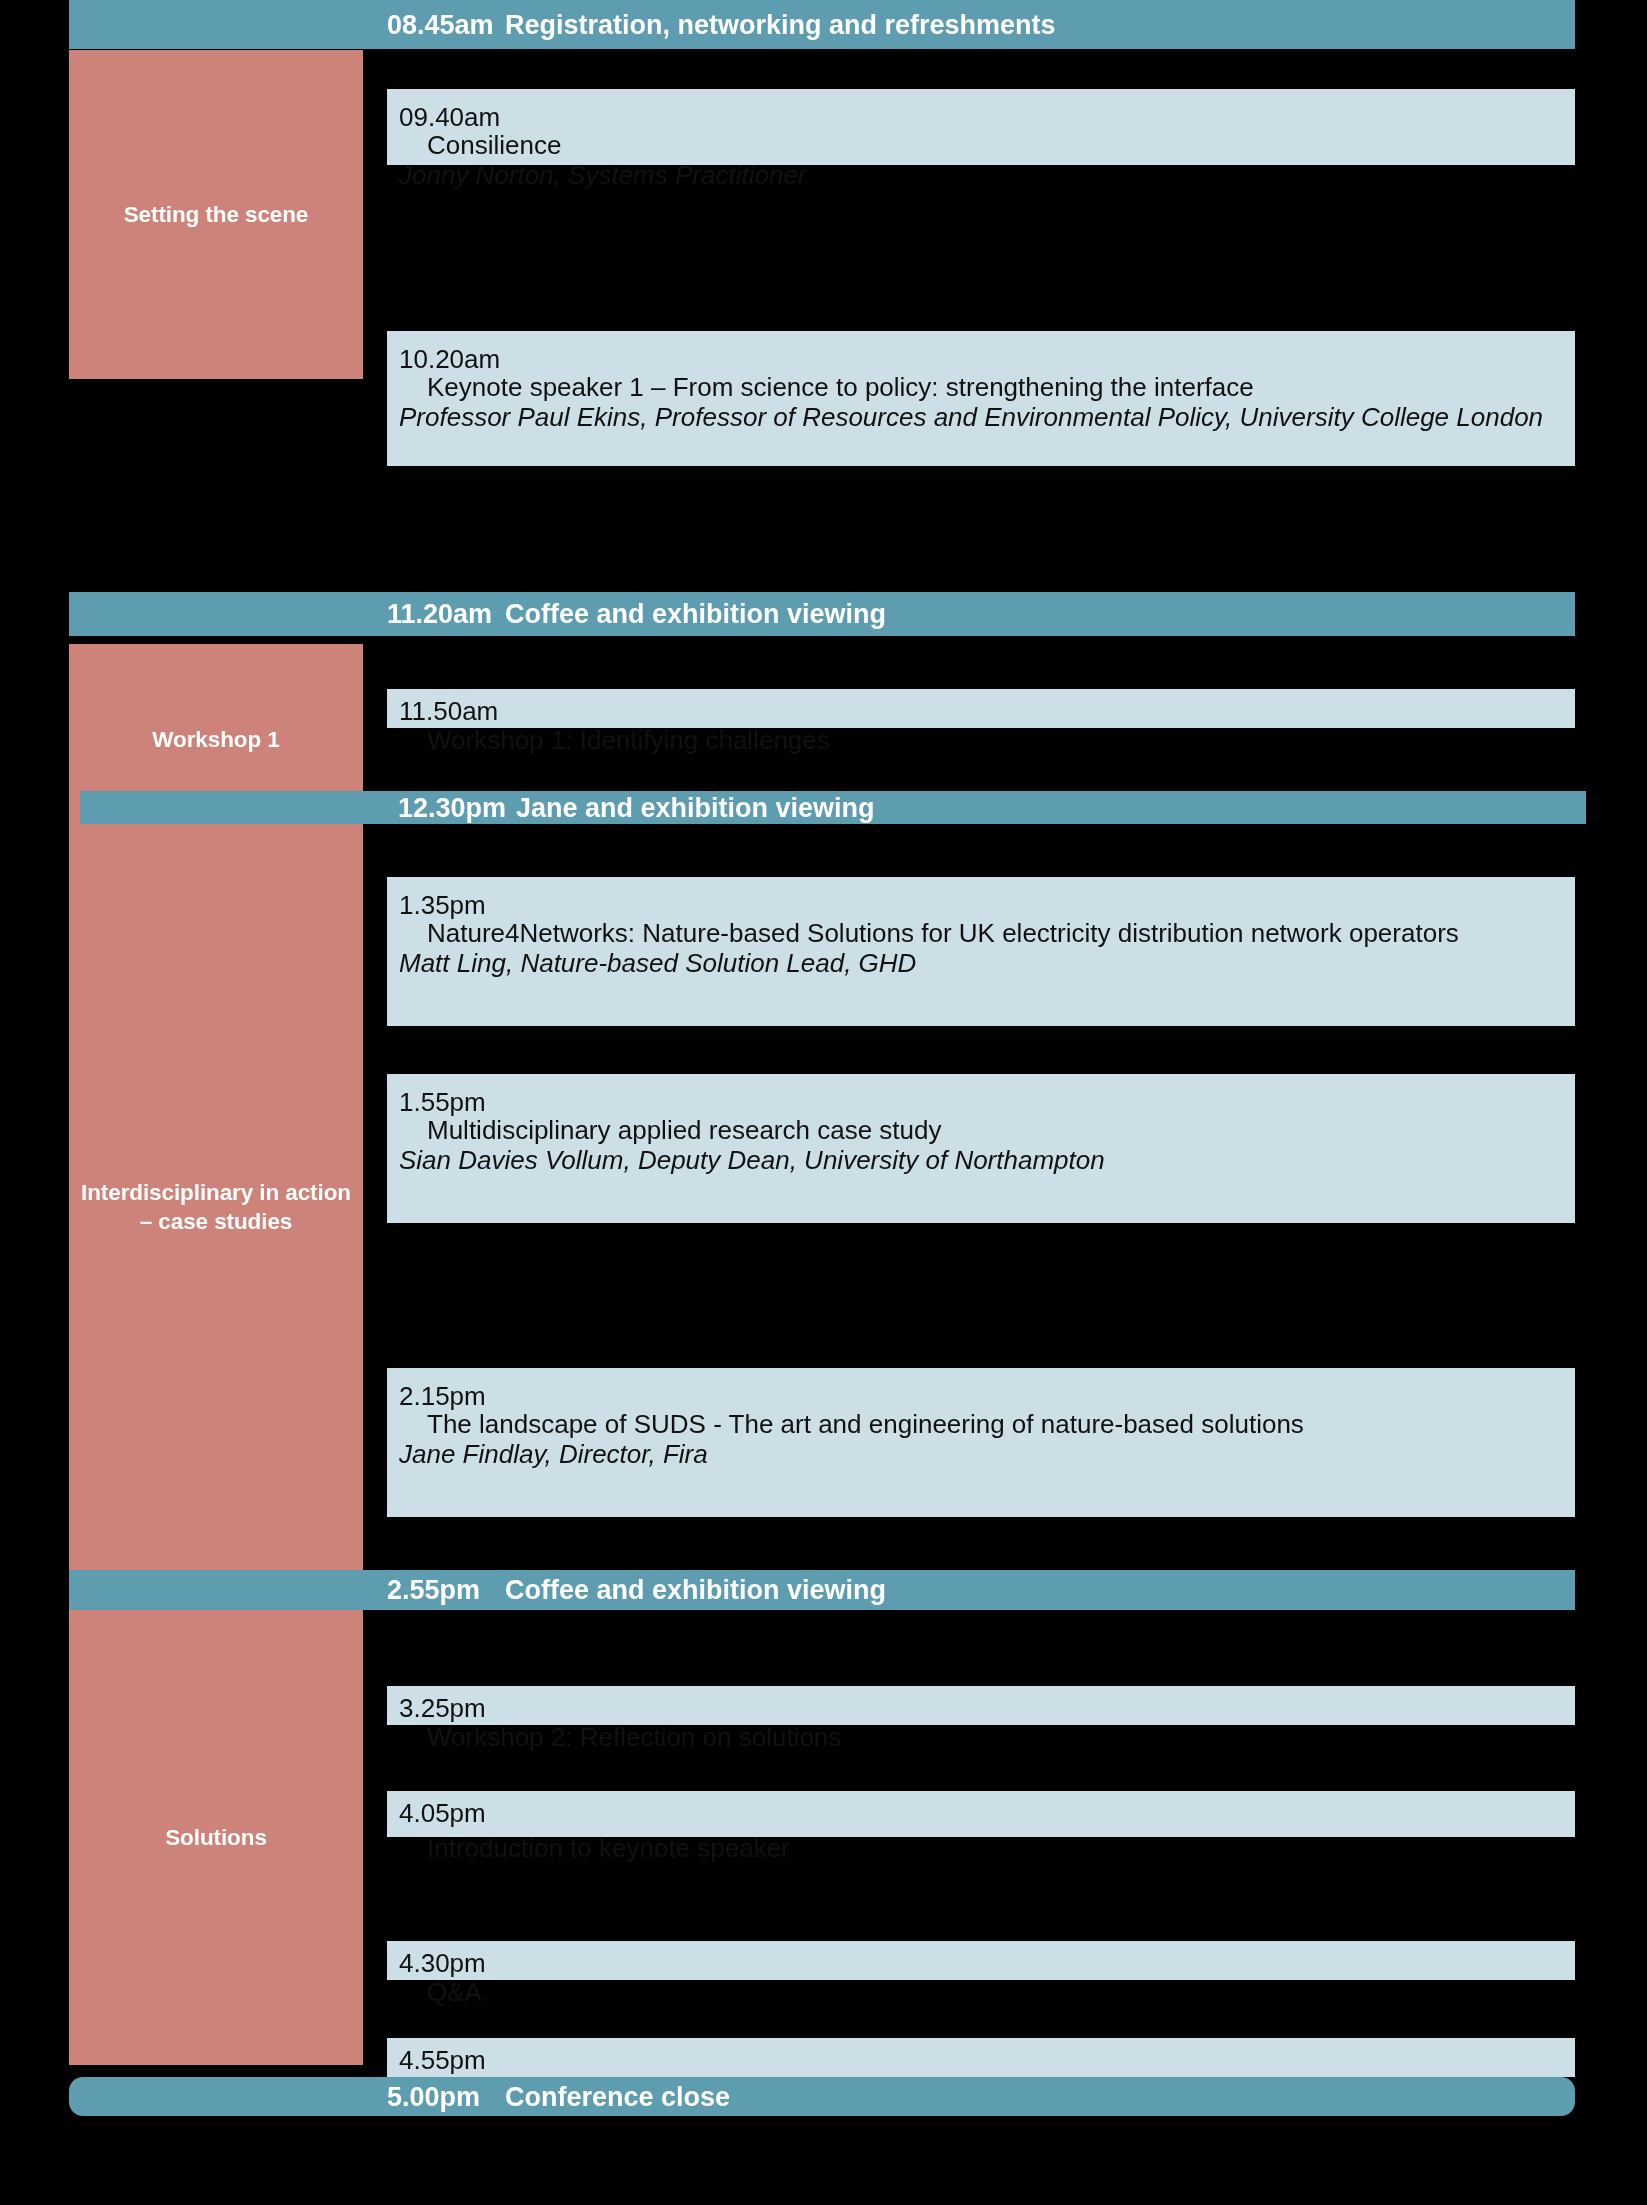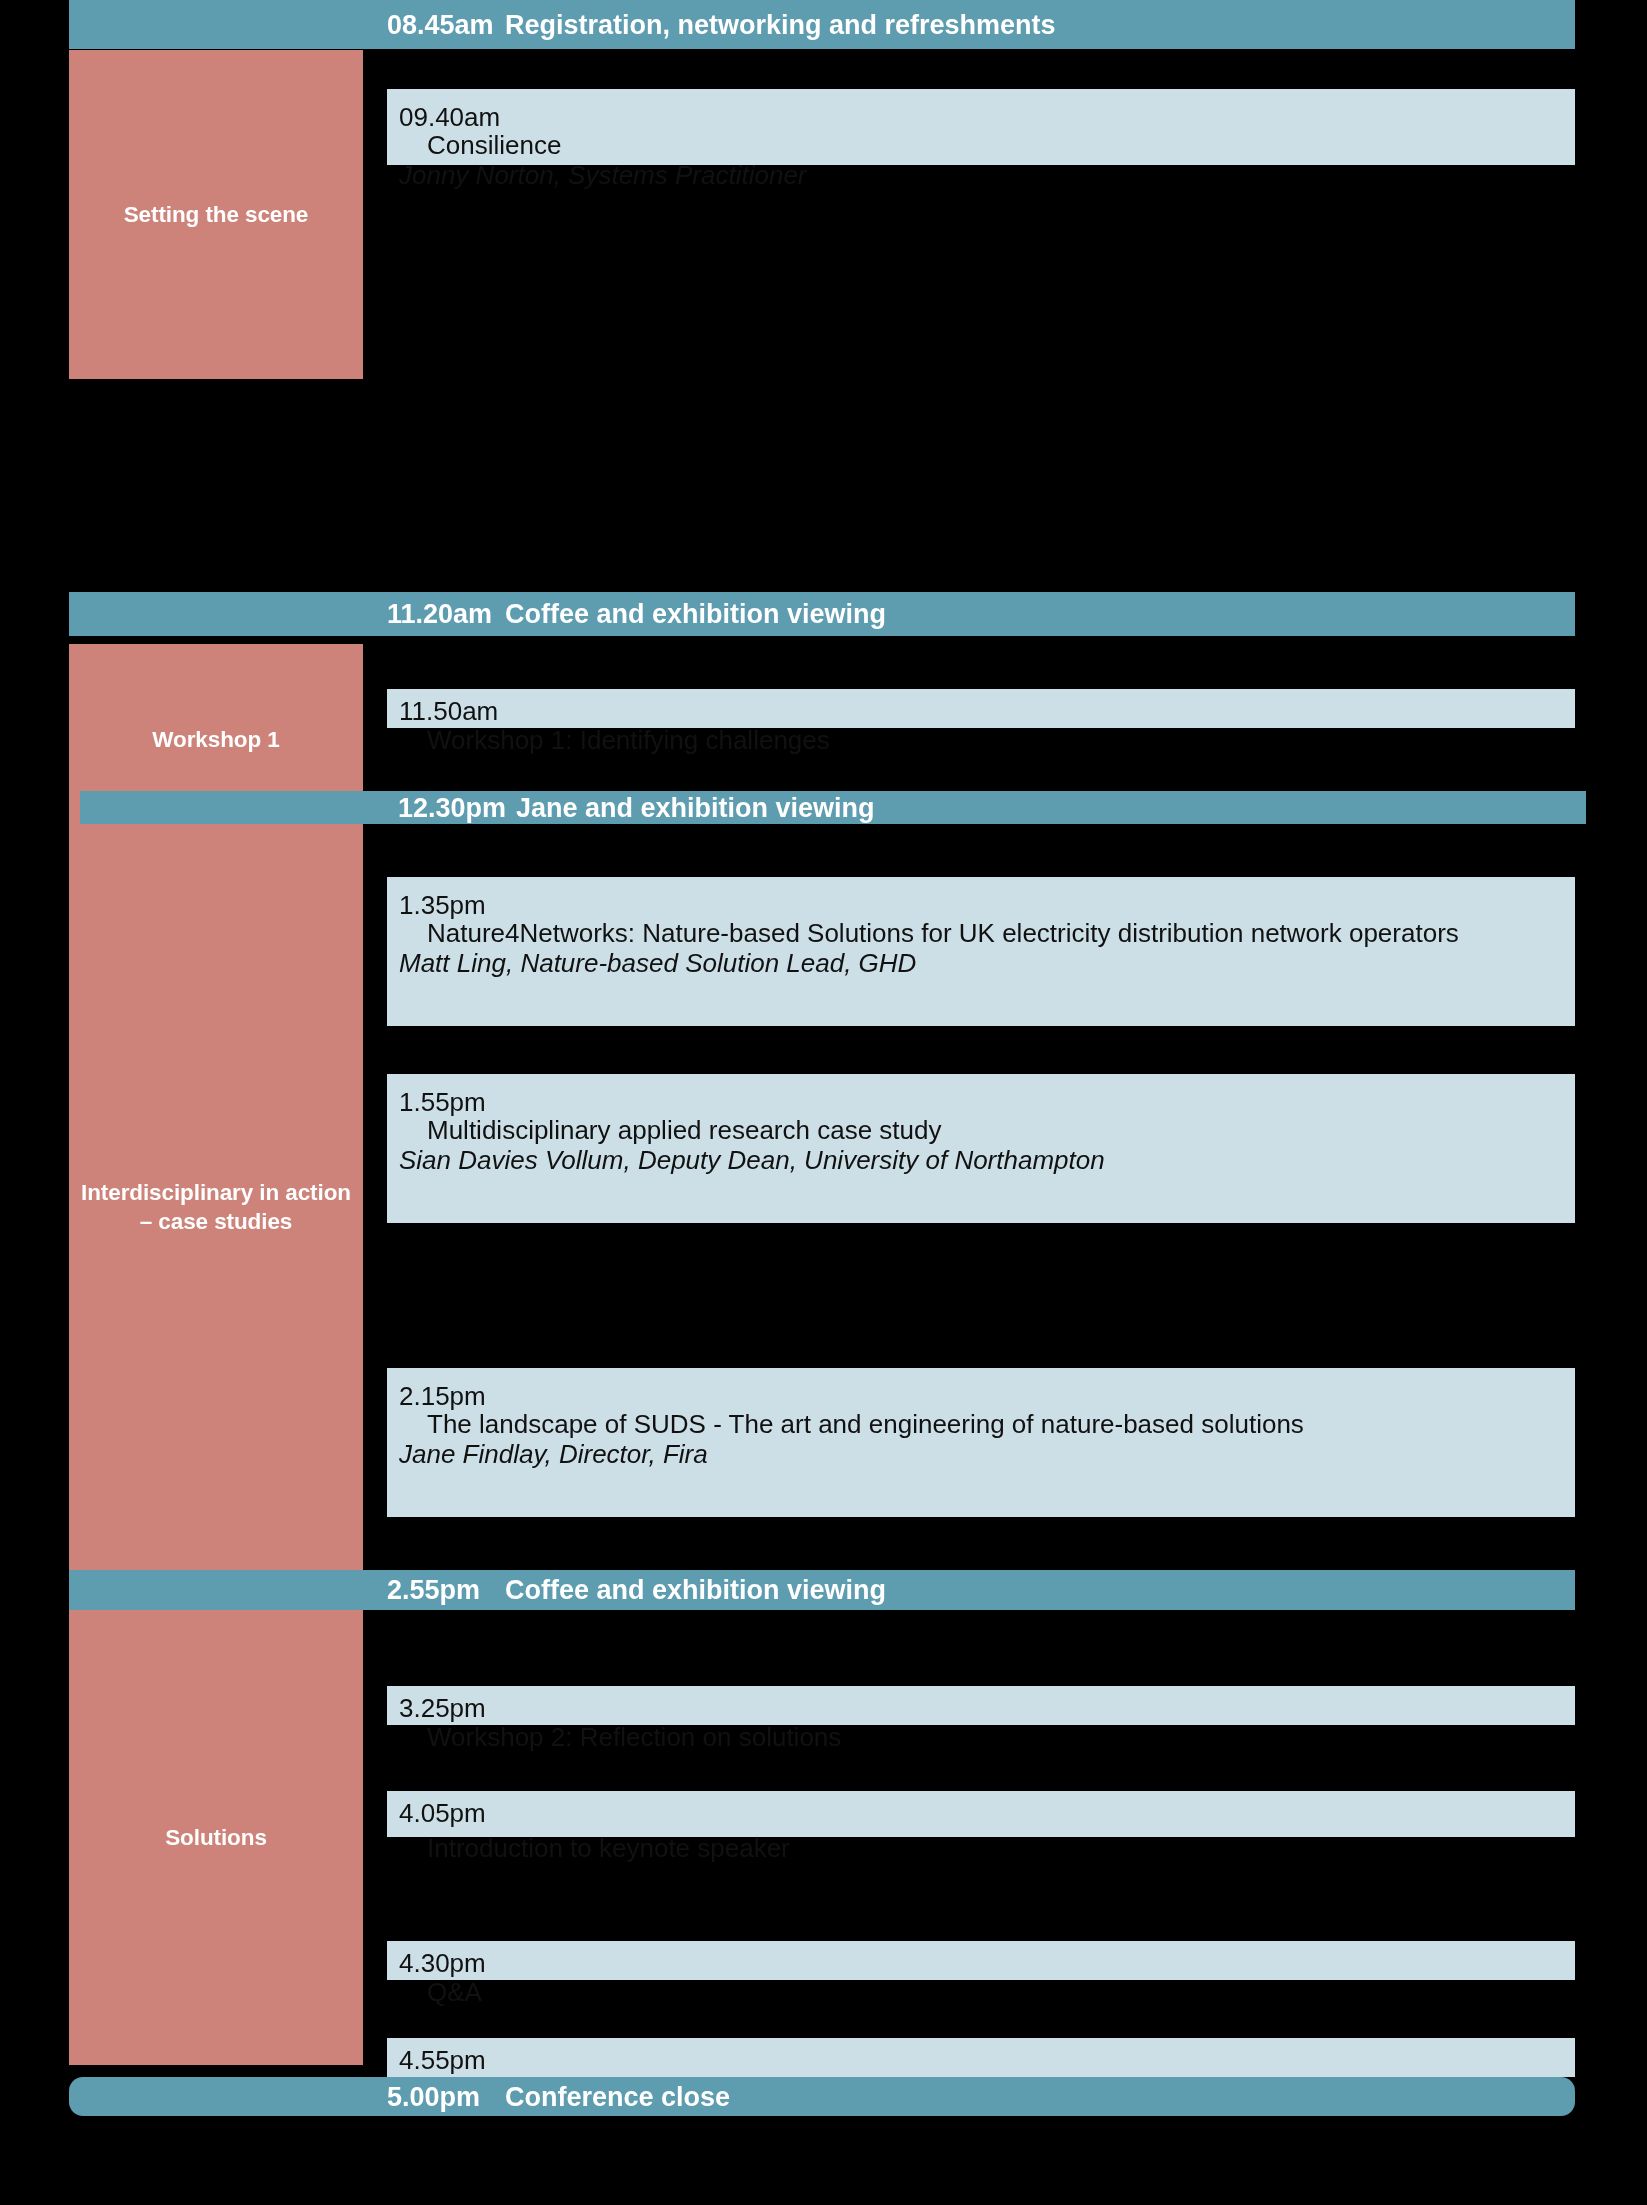--- a/index.html
+++ b/index.html
@@ -136,20 +136,27 @@
   </div>
 
   <div class="blk session" style="top:89px; height:76px;">
     <span class="stime">09.40am</span>
     <span class="sbody">
       <span class="stitle">Consilience</span>
       <span class="sspeaker">Jonny Norton, Systems Practitioner</span>
     </span>
   </div>
 
+  <div class="blk session" style="top:331px; height:135px;">
+    <span class="stime">10.20am</span>
+    <span class="sbody">
+      <span class="stitle">Keynote speaker 1 – From science to policy: strengthening the interface</span>
+      <span class="sspeaker">Professor Paul Ekins, Professor of Resources and Environmental Policy, University College London</span>
+    </span>
+  </div>
 
   <div class="blk band" style="top:592px; height:44px;">
     <span class="bandtime">11.20am</span>
     <span class="bandtitle">Coffee and exhibition viewing</span>
   </div>
 
   <div class="blk session" style="top:689px; height:39px; padding-top:6px;">
     <span class="stime" style="top:7px;">11.50am</span>
     <span class="sbody">
       <span class="stitle">Workshop 1: Identifying challenges</span>

